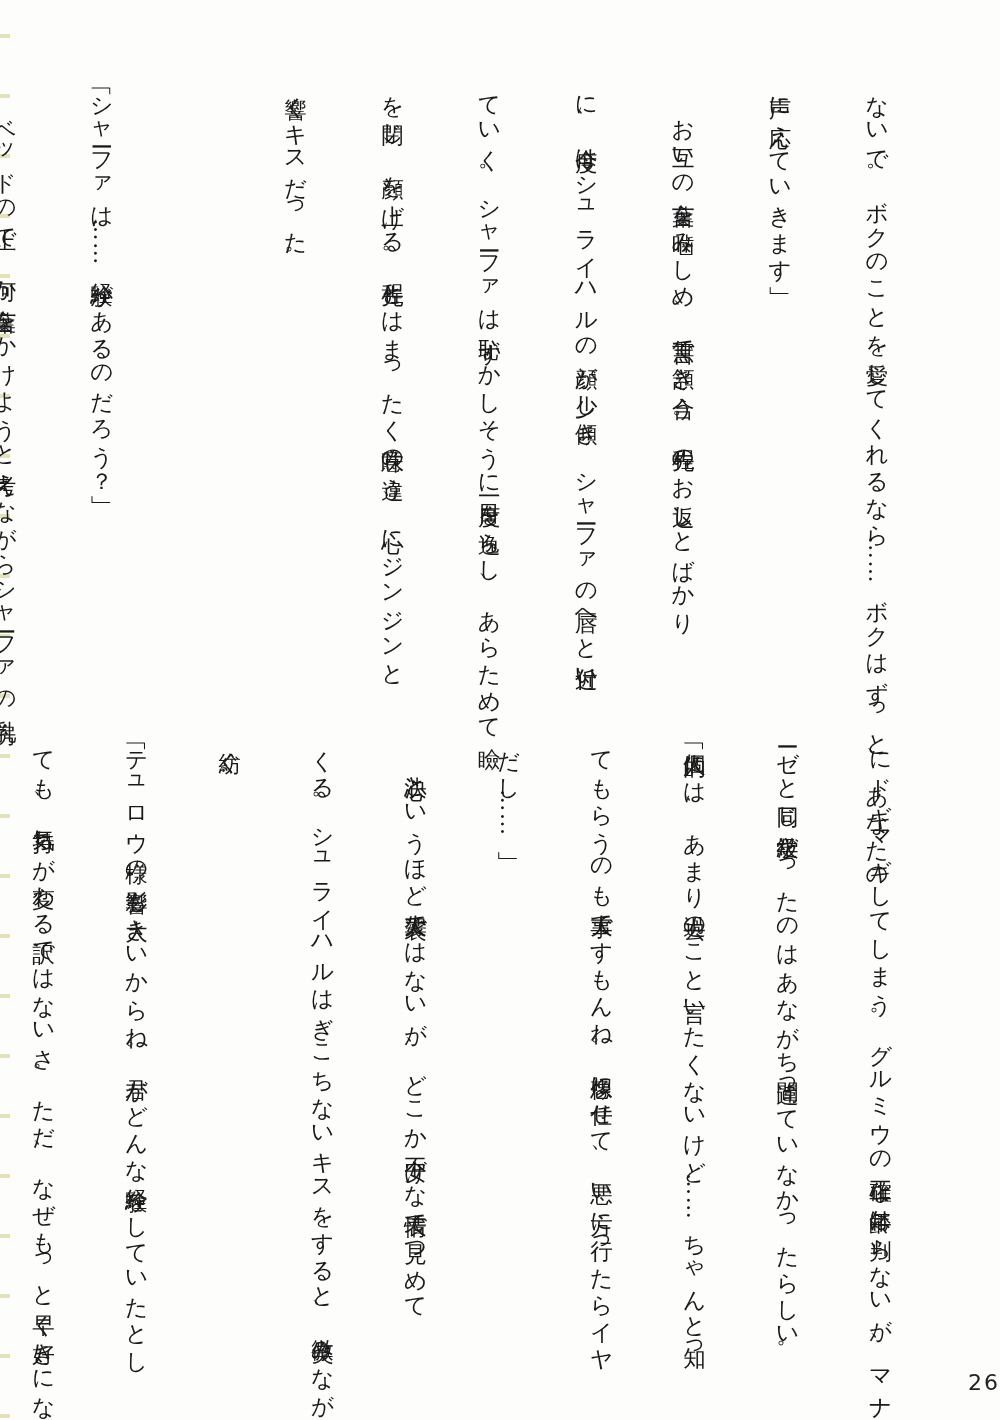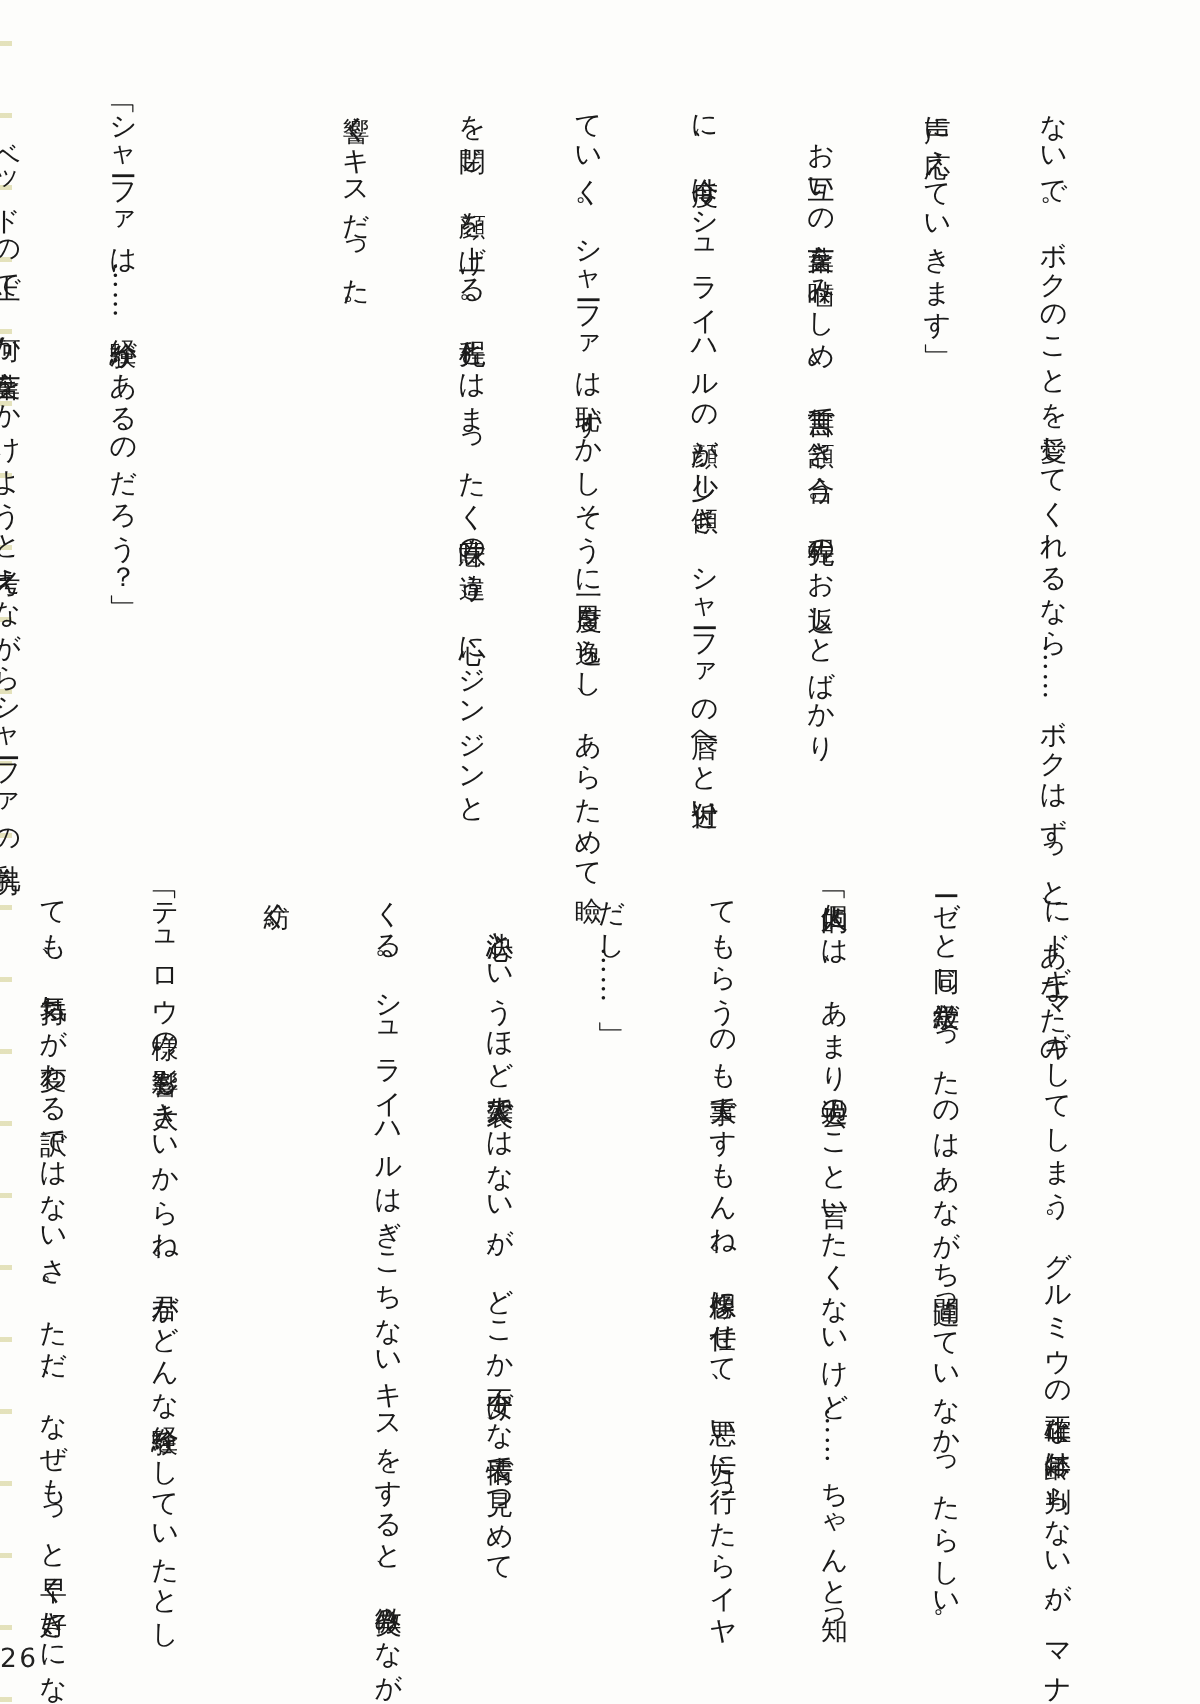--- a/index.html
+++ b/index.html
@@ -36,21 +36,21 @@
   .bottom-block {
     right: 42px;
     top: 735px;
     height: 620px;
     line-height: 31px;
   }
   .page-number {
     position: absolute;
     left: 0; width: 1000px;
     top: 1370px;
-    text-align: left;
+    text-align: right;
     font-family: "DejaVu Sans", "Liberation Sans", sans-serif;
     font-size: 22px;
     letter-spacing: 2px;
     color: #222;
   }
 </style>
 </head>
 <body>
 
 <div class="binding-edge"></div>

